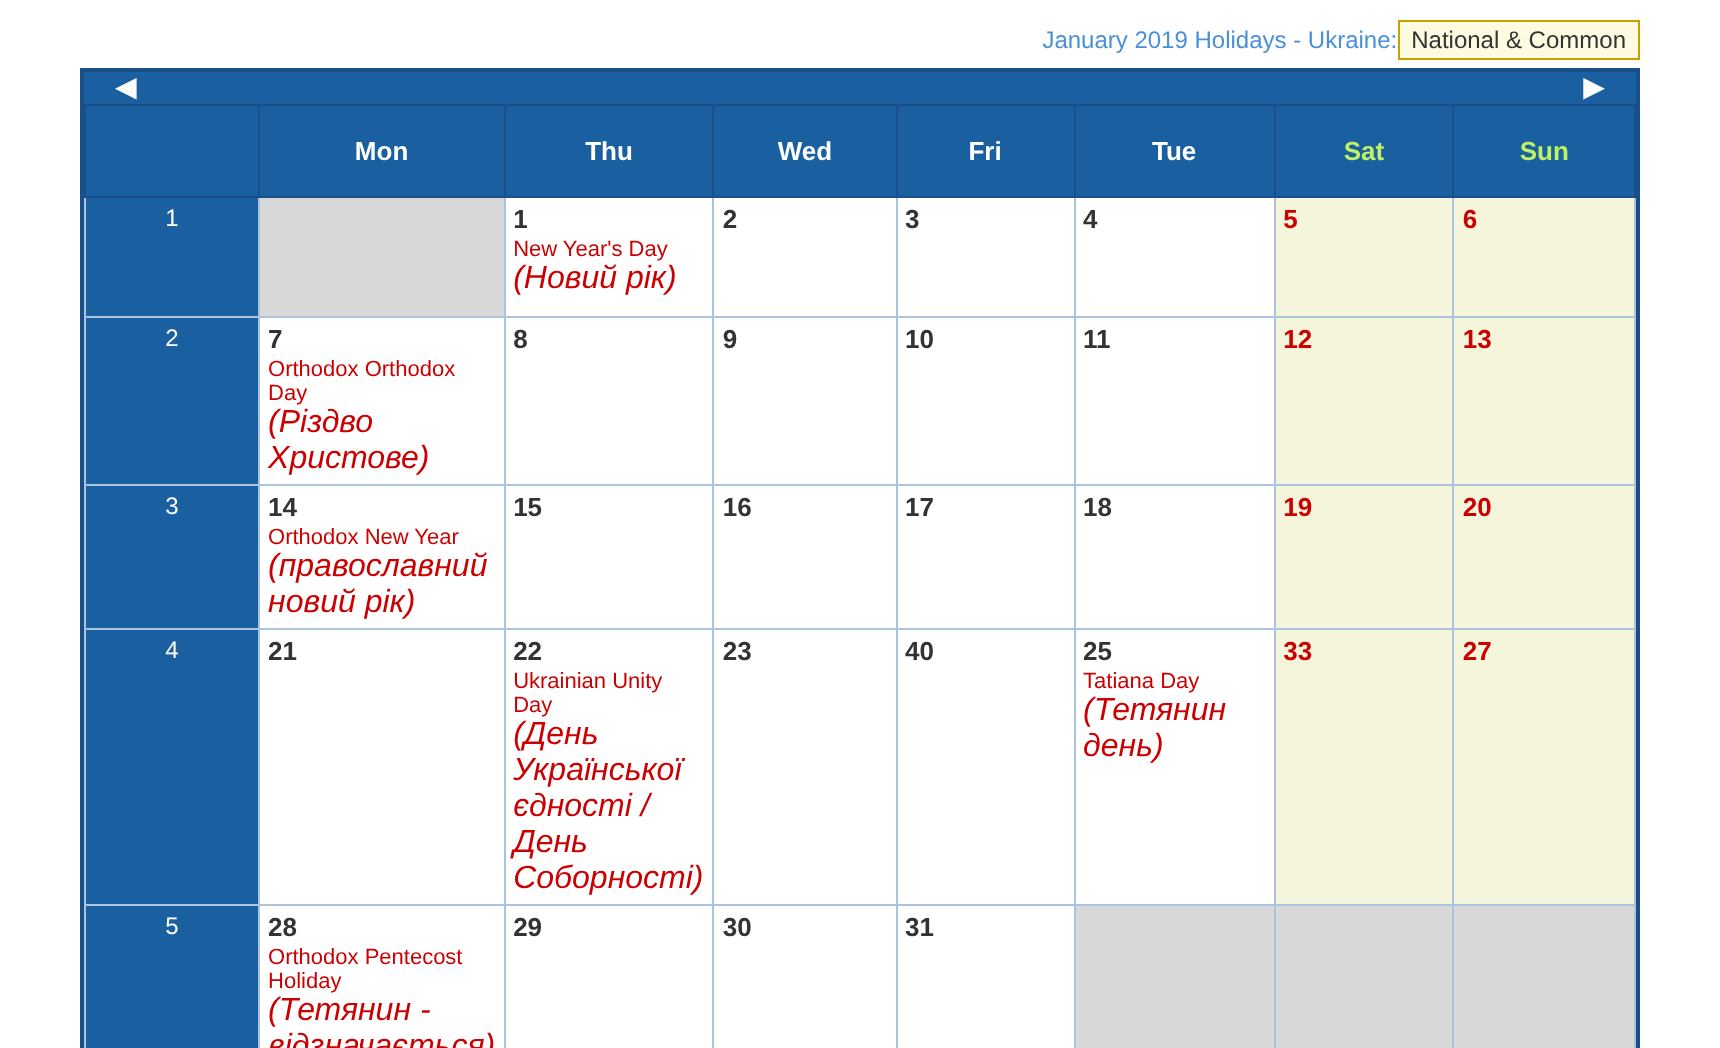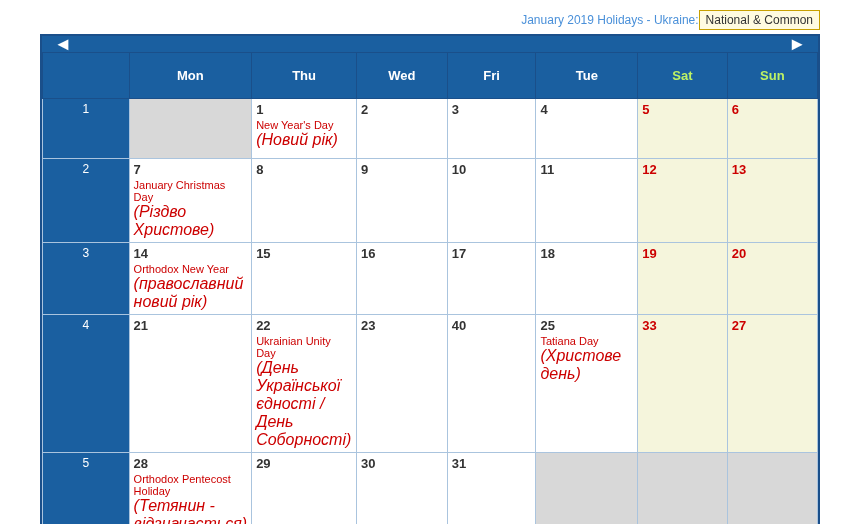--- a/index.html
+++ b/index.html
@@ -186,21 +186,21 @@
               <span class="day-num sat">5</span>
             </td>
             <td class="td-sun">
               <span class="day-num sat">6</span>
             </td>
           </tr>
           <tr>
             <td class="week-num">2</td>
             <td>
               <span class="day-num">7</span>
-              <span class="holiday-name">January Christmas Day</span>
+              <span class="holiday-name">Orthodox Orthodox Day</span>
               <span class="holiday-native">(Різдво Христове)</span>
             </td>
             <td>
               <span class="day-num">8</span>
             </td>
             <td>
               <span class="day-num">9</span>
             </td>
             <td>
               <span class="day-num">10</span>
@@ -253,21 +253,21 @@
             </td>
             <td>
               <span class="day-num">23</span>
             </td>
             <td>
               <span class="day-num">40</span>
             </td>
             <td>
               <span class="day-num">25</span>
               <span class="holiday-name">Tatiana Day</span>
-              <span class="holiday-native">(Христове день)</span>
+              <span class="holiday-native">(Тетянин день)</span>
             </td>
             <td class="td-sat">
               <span class="day-num sat">33</span>
             </td>
             <td class="td-sun">
               <span class="day-num sat">27</span>
             </td>
           </tr>
           <tr>
             <td class="week-num">5</td>

